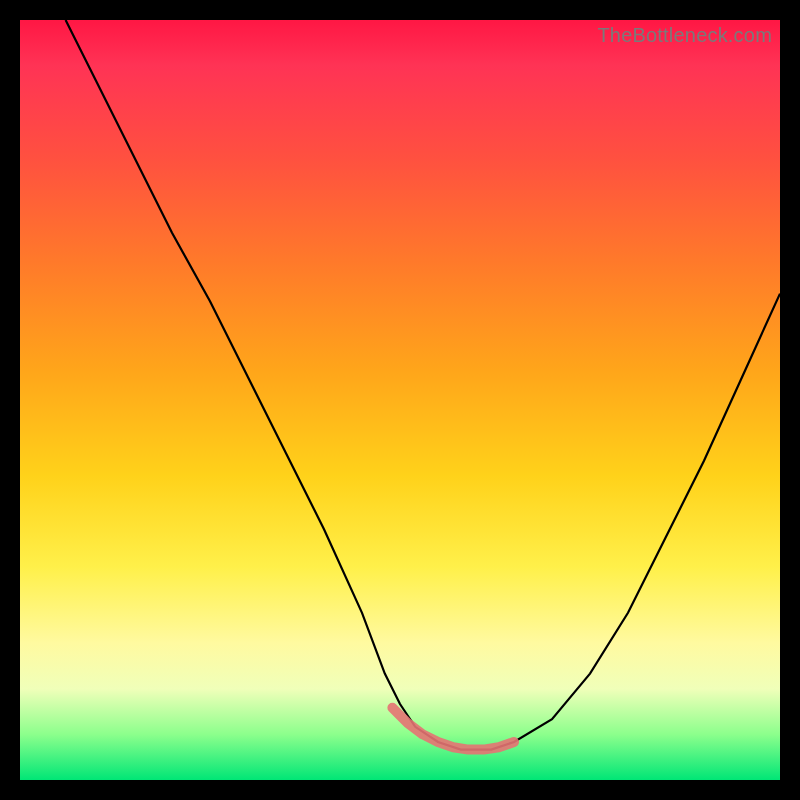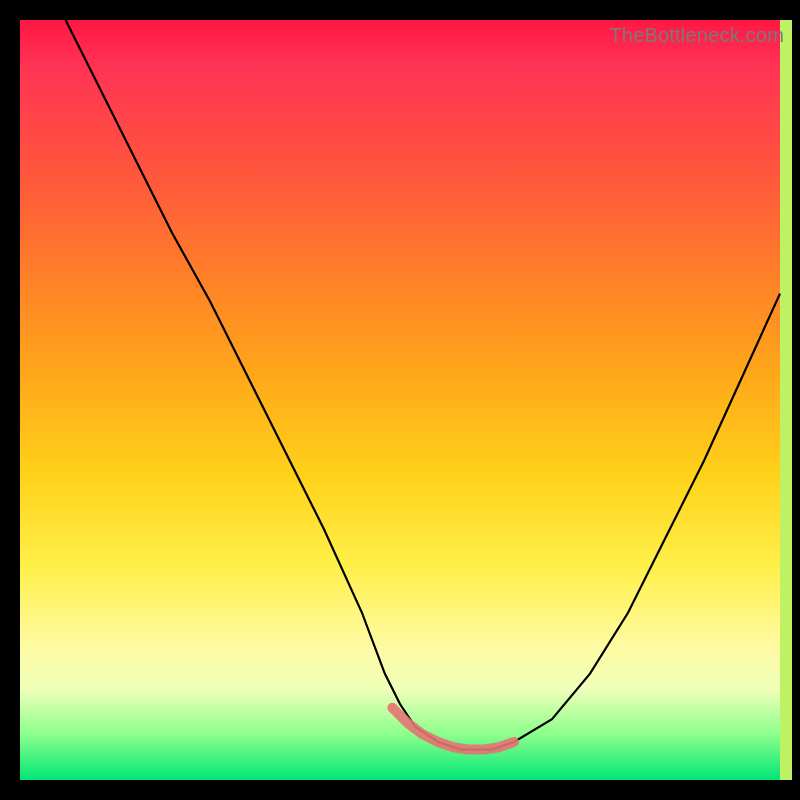--- a/index.html
+++ b/index.html
@@ -9,22 +9,21 @@
     height: 800px;
     background: #000000;
     overflow: hidden;
   }
   .frame {
     position: absolute;
     left: 20px;
     top: 20px;
     width: 760px;
     height: 760px;
-    background: #bef264;
-    padding-left: 12px;
+    background: #e5e5e5;
   }
   .plot-area {
     position: absolute;
     left: 0;
     top: 0;
     width: 760px;
     height: 760px;
     
     background: linear-gradient(to bottom,
       #ff1744 0%,

